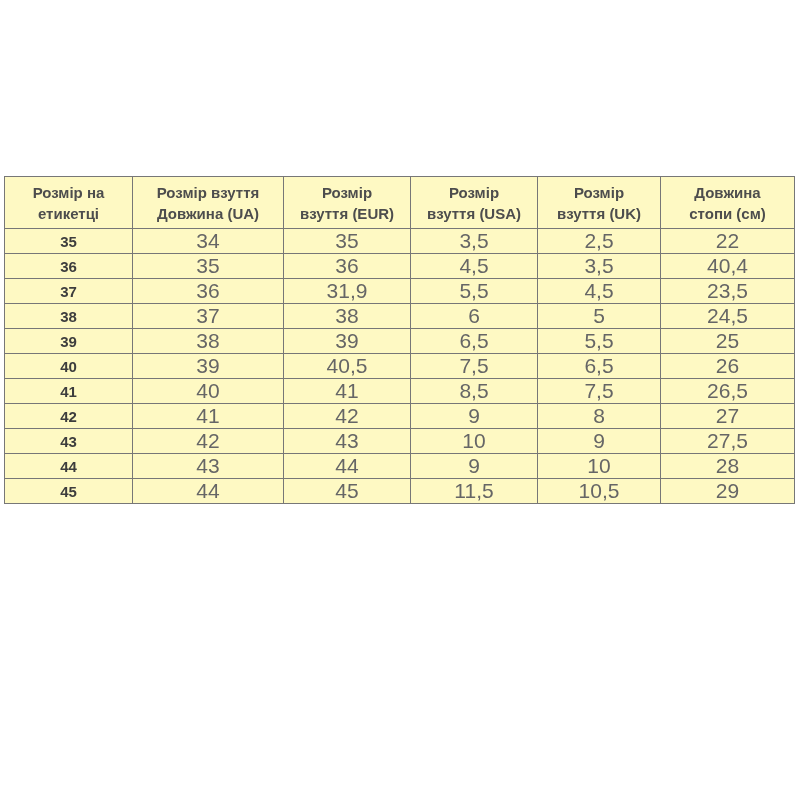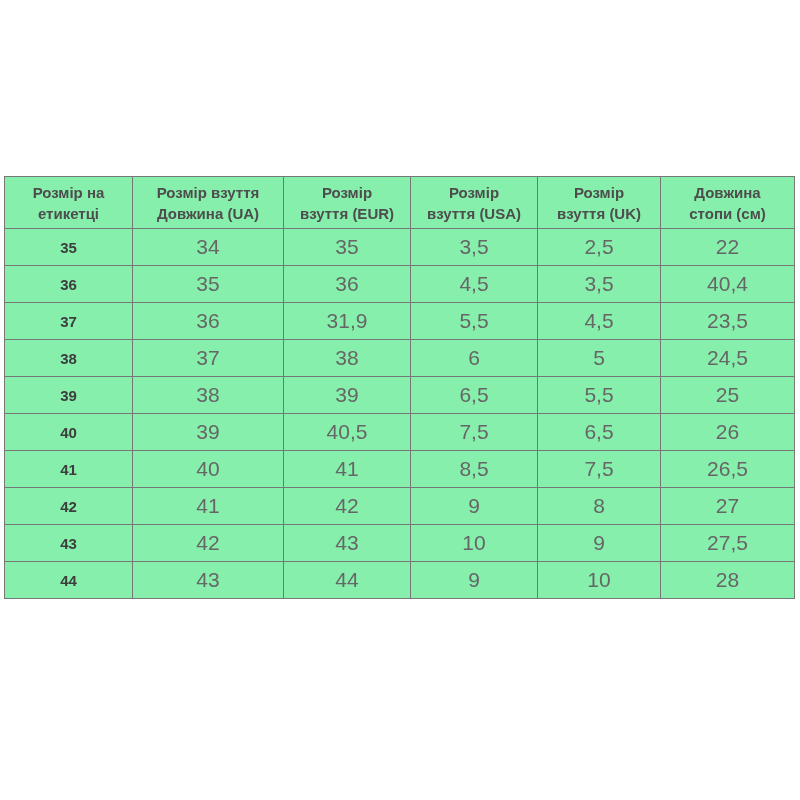--- a/index.html
+++ b/index.html
@@ -15,40 +15,40 @@
   }
   .table-wrap {
     position: absolute;
     left: 4px;
     top: 176px;
   }
   table.size-table {
     border-collapse: collapse;
     table-layout: fixed;
     width: 790px;
-    background: #86efac;
+    background: #fef9c3;
   }
   table.size-table th,
   table.size-table td {
     border: 1px solid #777777;
     text-align: center;
     vertical-align: middle;
     padding: 0 8px;
     box-sizing: border-box;
   }
   table.size-table thead th {
     height: 52px;
     font-size: 15px;
     font-weight: 700;
     color: #4d4d4d;
     line-height: 1.4;
     white-space: pre-line;
   }
   table.size-table tbody tr {
-    height: 37px;
+    height: 25px;
   }
   table.size-table tbody td {
     font-size: 21px;
     font-weight: 400;
     color: #666666;
   }
   table.size-table tbody th {
     font-size: 15px;
     font-weight: 700;
     color: #3d3d3d;
@@ -157,15 +157,23 @@
           <td>27,5</td>
         </tr>
         <tr>
           <th>44</th>
           <td>43</td>
           <td>44</td>
           <td>9</td>
           <td>10</td>
           <td>28</td>
         </tr>
+        <tr>
+          <th>45</th>
+          <td>44</td>
+          <td>45</td>
+          <td>11,5</td>
+          <td>10,5</td>
+          <td>29</td>
+        </tr>
       </tbody>
   </table>
 </div>
 
 </body></html>

